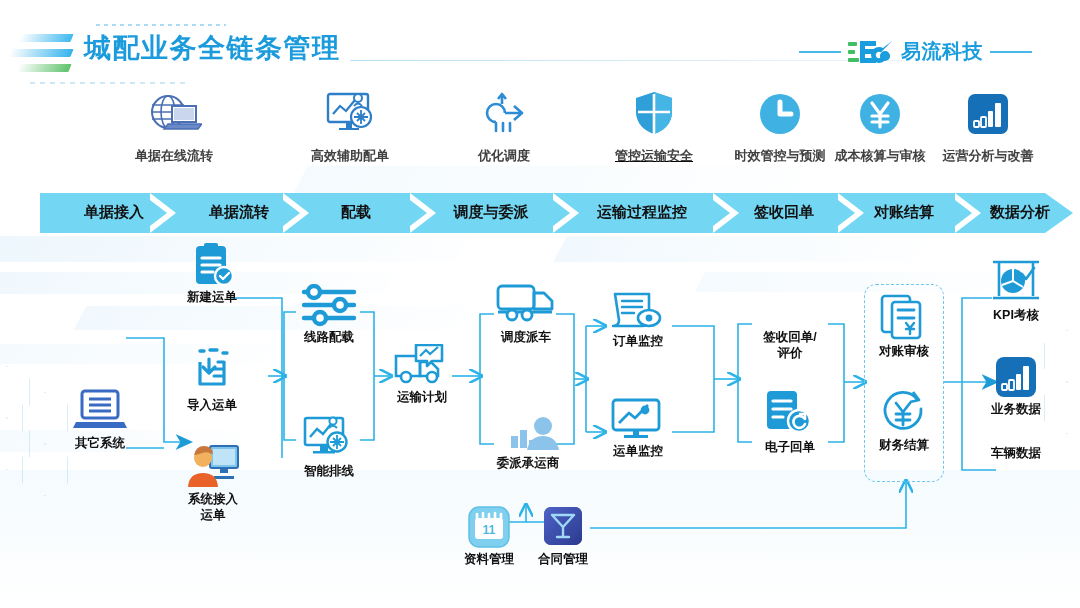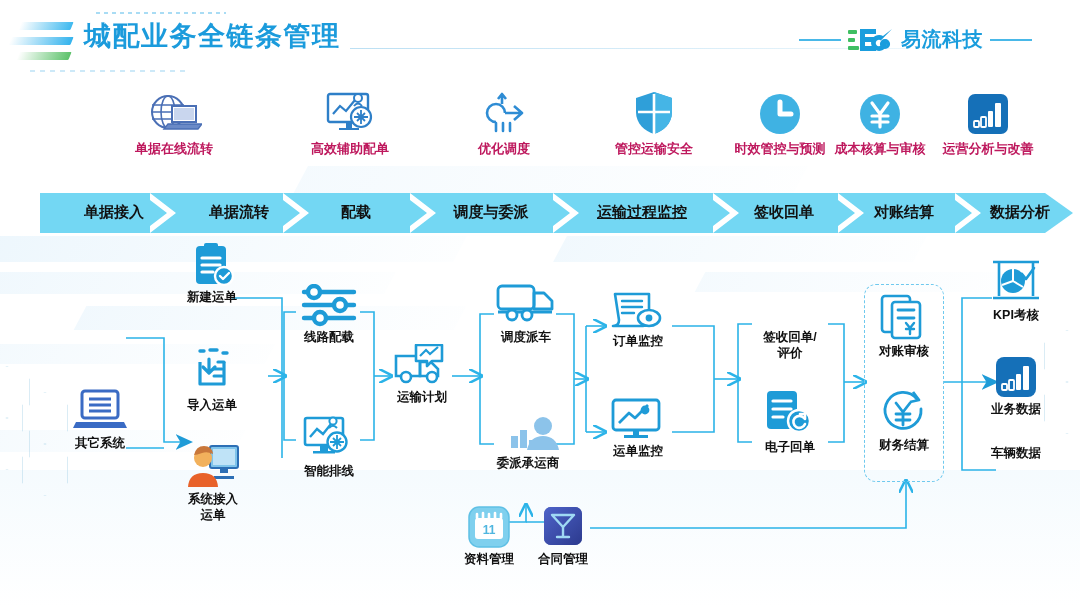--- a/index.html
+++ b/index.html
@@ -23,21 +23,21 @@
     width: 46px; height: 52px;
     border: 1.3px solid rgba(150,200,225,.35);
     clip-path: polygon(50% 0%, 100% 25%, 100% 75%, 50% 100%, 0% 75%, 0% 25%);
   }
   .bg-soft {
     position: absolute;
     background: linear-gradient(180deg, rgba(224,242,252,.6), rgba(255,255,255,0));
   }
 
   
-  .header { position: absolute; left: 0; top: 0; width: 1040px; height: 80px; z-index: 5; }
+  .header { position: absolute; left: 0; top: 12px; width: 1040px; height: 80px; z-index: 5; }
   .hdr-bars { position: absolute; left: 6px; top: 22px; width: 68px; height: 44px; }
   .hdr-bar { position: absolute; height: 8px; transform: skewX(-22deg); border-radius: 1px; }
   .hdr-bar.b1 { top: 0;  left: 14px; width: 52px; background: linear-gradient(90deg,#ffffff,#3FB9EF); }
   .hdr-bar.b2 { top: 15px; left: 4px;  width: 62px; background: linear-gradient(90deg,#ffffff,#34B3ED); }
   .hdr-bar.b3 { top: 30px; left: 12px; width: 52px; background: linear-gradient(90deg,#ffffff,#5DC26B); }
   .hdr-title {
     position: absolute; left: 84px; top: 18px;
     font-size: 27px; font-weight: 700; color: #1B9BDC;
     letter-spacing: 1.5px; white-space: nowrap;
   }
@@ -50,21 +50,21 @@
 
   .logo-wrap { position: absolute; right: 8px; top: 26px; display: flex; align-items: center; gap: 7px; }
   .logo-line { width: 42px; height: 2px; background: #49B8E8; }
   .logo-e6 { display: flex; align-items: center; }
   .logo-txt { font-size: 20px; font-weight: 700; color: #1A9DDD; letter-spacing: .5px; }
 
   
   .icon-row { position: absolute; left: 0; top: 88px; width: 1080px; height: 80px; z-index: 5; }
   .feat { position: absolute; text-align: center; width: 120px; }
   .feat .glyph { height: 48px; display: flex; align-items: flex-end; justify-content: center; }
-  .feat .cap { margin-top: 4px; font-size: 13px; font-weight: 700; color: #be185d; white-space: nowrap; }
+  .feat .cap { margin-top: 11px; font-size: 13px; font-weight: 700; color: #404040; white-space: nowrap; }
 
   
   .chev-band { position: absolute; left: 0; top: 193px; width: 1080px; height: 40px; z-index: 5; }
   .chev-bg { position: absolute; left: 40px; top: 0; width: 1005px; height: 40px; background: #73D7F3; }
   .chev-bg::after {
     content: ""; position: absolute; right: -28px; top: 0;
     border-top: 20px solid transparent; border-bottom: 20px solid transparent;
     border-left: 28px solid #73D7F3;
   }
   .chev-sep { position: absolute; top: 0; width: 26px; height: 40px; }
@@ -170,21 +170,21 @@
       <svg width="52" height="46" viewBox="0 0 52 46">
         <path d="M18 32 a9 9 0 1 1 9 -9 v0" fill="none" stroke="#2E8CD4" stroke-width="2.6"></path>
         <path d="M24 14 v-9 M20 9 l4 -5 l4 5" fill="none" stroke="#2E8CD4" stroke-width="2.6" stroke-linejoin="round"></path>
         <path d="M27 23 h16 M36 16 l8 7 l-8 7" fill="none" stroke="#2E8CD4" stroke-width="2.6" stroke-linejoin="round"></path>
         <path d="M18 33 v8 M25 33 v8 M32 33 v8" stroke="#2E8CD4" stroke-width="2.6" stroke-linecap="round"></path>
       </svg>
     </div>
     <div class="cap">优化调度</div>
   </div>
 
-  <div class="feat" style="left:594px; top:0;">
+  <div class="feat" style="left:594px; top:0;text-decoration:underline;">
     <div class="glyph">
       <svg width="44" height="46" viewBox="0 0 44 46">
         <path d="M22 2 L40 8 v14 c0 12 -9 19 -18 22 C13 41 4 34 4 22 V8 z" fill="#2F9FD9"></path>
         <path d="M22 2 L40 8 v14 c0 12 -9 19 -18 22 z" fill="#45B5E6"></path>
         <path d="M6 22 h32 M22 4 v40" stroke="#ffffff" stroke-width="2.6"></path>
       </svg>
     </div>
     <div class="cap">管控运输安全</div>
   </div>
 
@@ -229,21 +229,21 @@
   <div class="chev-sep" style="left:410px;"></div>
   <div class="chev-sep" style="left:553px;"></div>
   <div class="chev-sep" style="left:713px;"></div>
   <div class="chev-sep" style="left:838px;"></div>
   <div class="chev-sep" style="left:955px;"></div>
 
   <div class="chev-lbl" style="left:64px;  width:100px;">单据接入</div>
   <div class="chev-lbl" style="left:189px; width:100px;">单据流转</div>
   <div class="chev-lbl" style="left:306px; width:100px;">配载</div>
   <div class="chev-lbl" style="left:427px; width:128px;">调度与委派</div>
-  <div class="chev-lbl" style="left:573px; width:138px;text-decoration:underline;">运输过程监控</div>
+  <div class="chev-lbl" style="left:573px; width:138px;">运输过程监控</div>
   <div class="chev-lbl" style="left:730px; width:108px;">签收回单</div>
   <div class="chev-lbl" style="left:852px; width:104px;">对账结算</div>
   <div class="chev-lbl" style="left:968px; width:104px;">数据分析</div>
 </div>
 
 <div class="flow">
 
   <svg class="wires">
     <defs>
       <marker id="ah" markerWidth="9" markerHeight="9" refX="7" refY="4.5" orient="auto">

